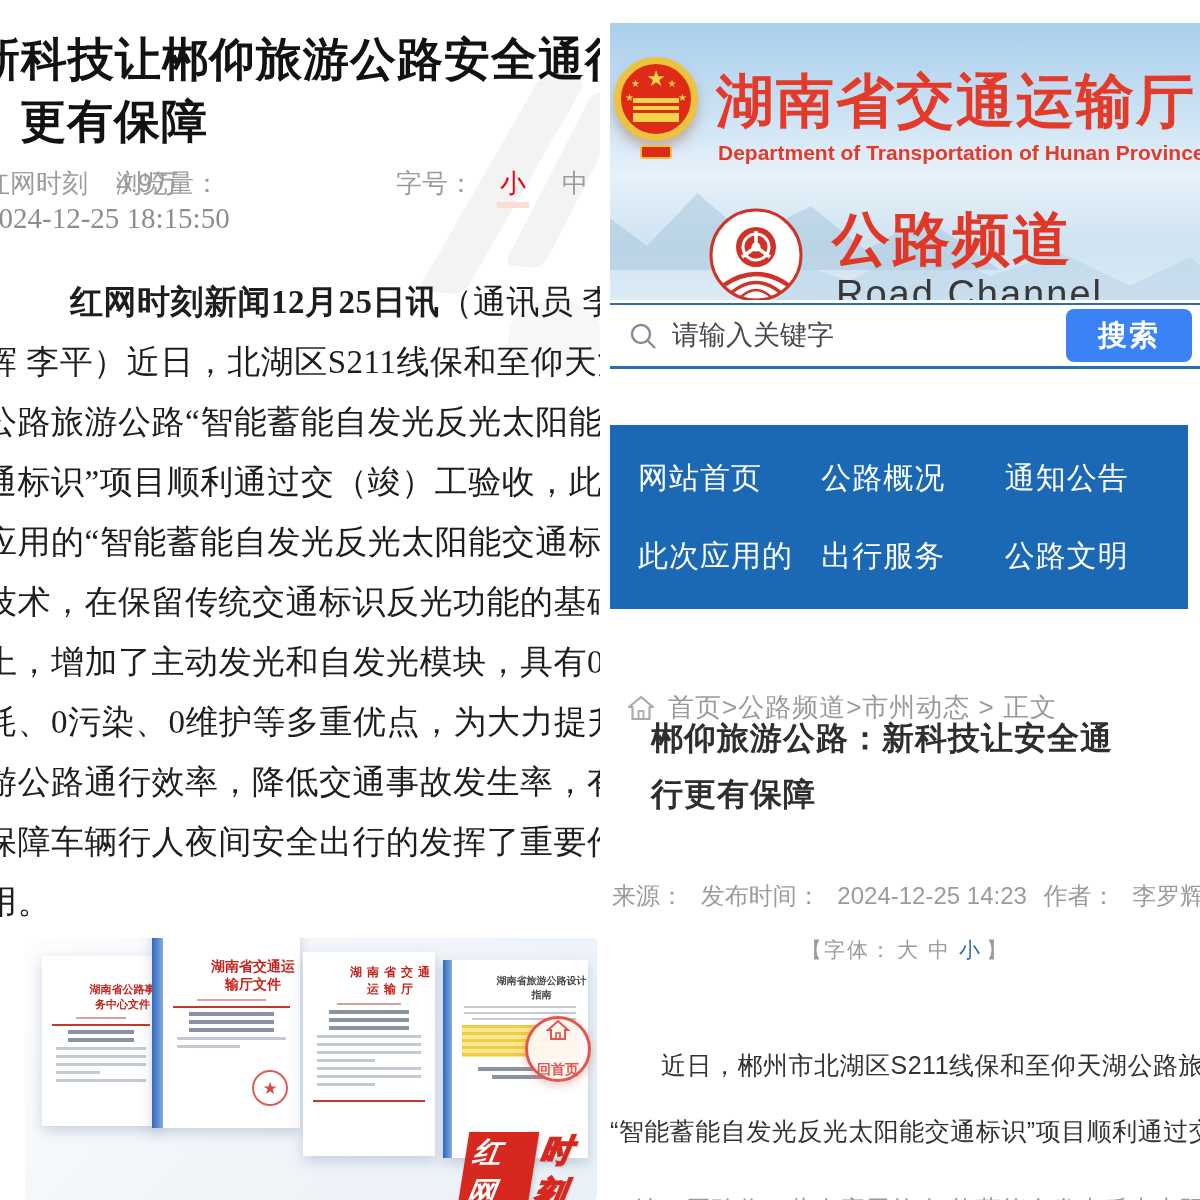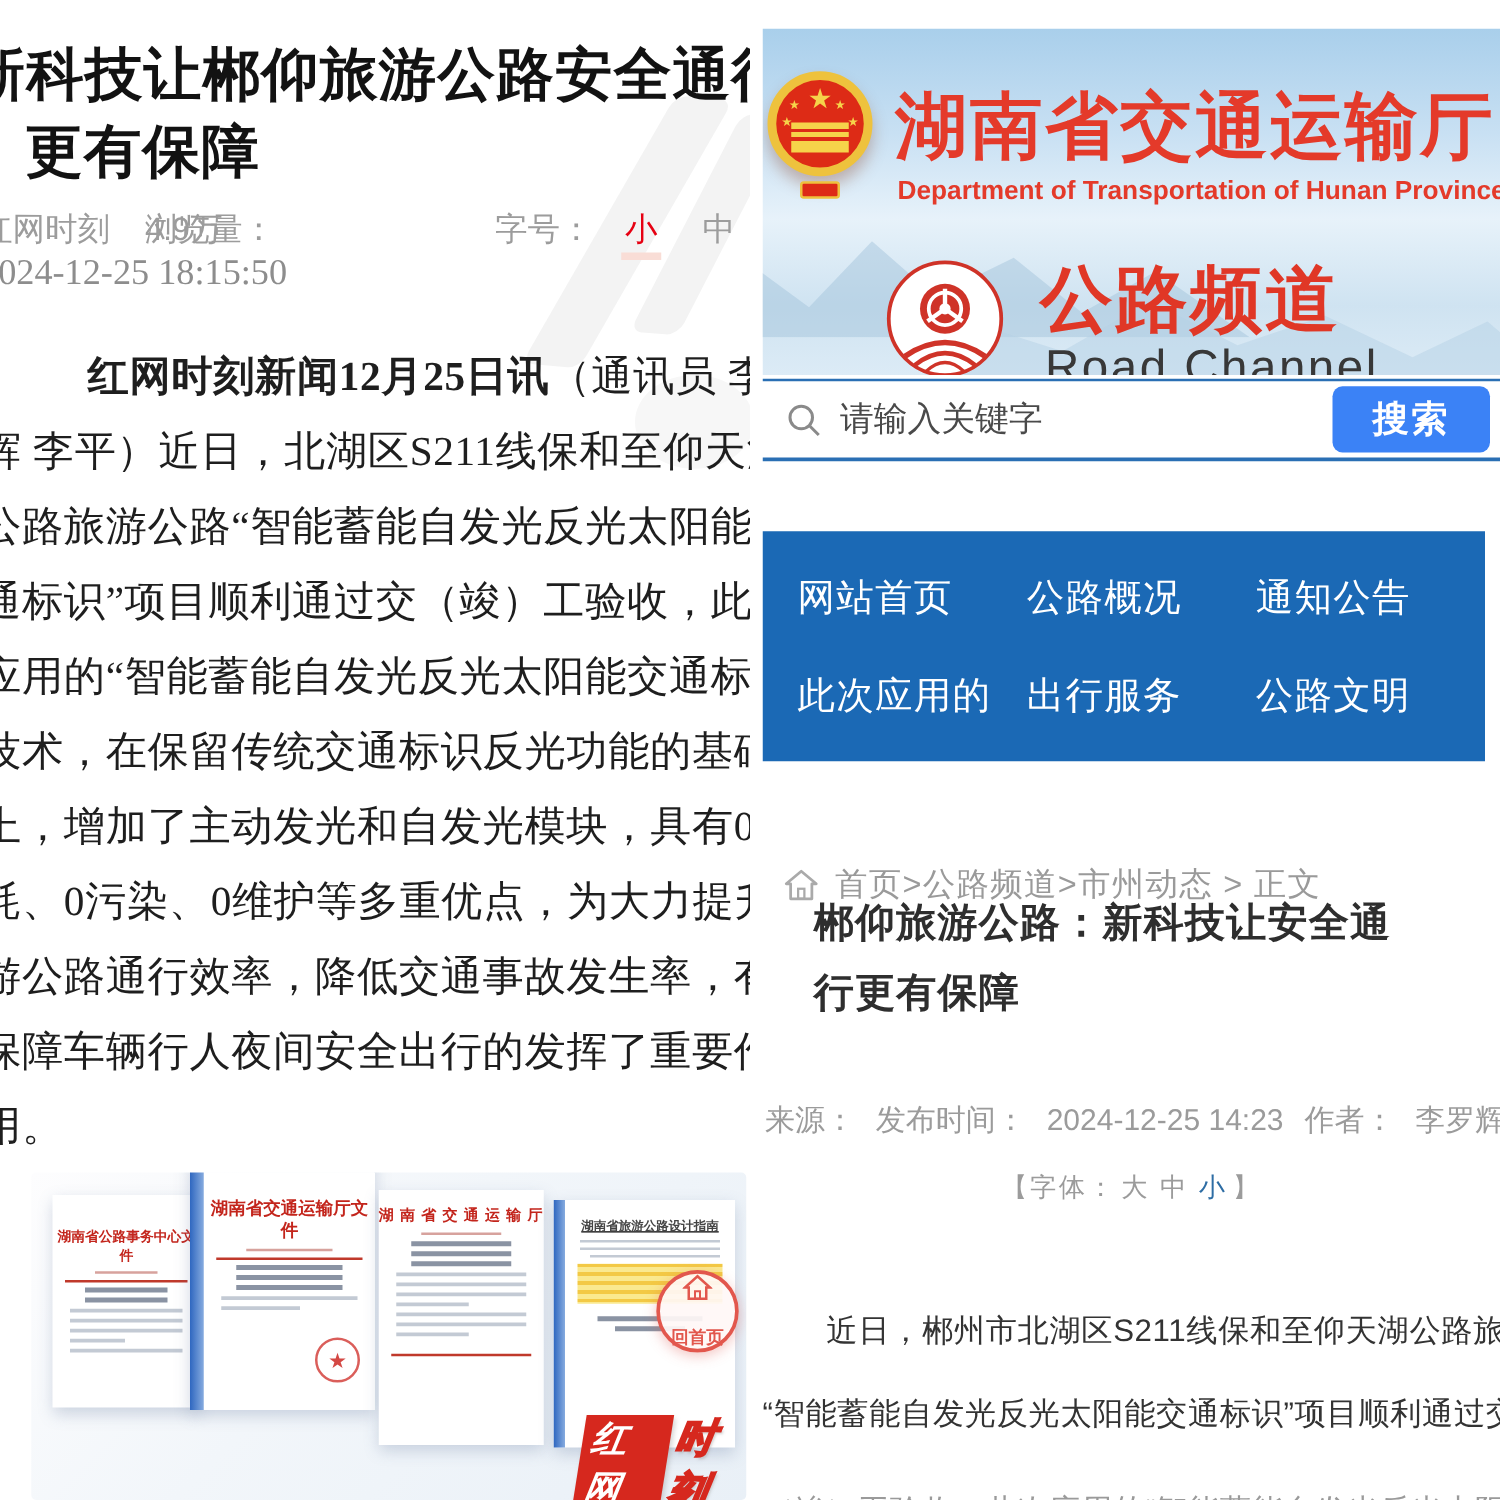--- a/index.html
+++ b/index.html
@@ -36,21 +36,21 @@
             font-family:"Liberation Serif", serif; font-size:33px; color:#1e1e1e; letter-spacing:.5px; }
   .l-line.first { margin-left:70px; }
   .l-lead { font-weight:700; }
 
   
   .l-img { position:absolute; top:938px; left:25px; width:572px; height:262px; overflow:hidden;
            background:linear-gradient(135deg,#fdfdfe 0%,#f2f6fa 45%,#e9f0f7 100%); border-radius:4px; }
   .doc { position:absolute; background:#fff; box-shadow:0 5px 12px rgba(90,110,150,.28); }
   .doc-spine { position:absolute; left:0; top:0; bottom:0; width:11px;
                background:linear-gradient(90deg,#2f67c0,#86abdf); }
-  .doc-title-red { color:#c3251c; font-weight:700; text-align:center; font-family:"Liberation Serif",serif; }
+  .doc-title-red { color:#c3251c; font-weight:700; text-align:center; font-family:"Liberation Serif",serif;padding-left:43px; }
   .redrule { height:2px; background:#c0392b; margin:4px 10px; }
   .tbar { background:#c3cad4; margin:5px 14px; height:3px; }
   .tbar.dark { background:#8a93a3; margin:4px 26px; height:4px; }
   .tbar.short { margin-right:60px; }
   .tiny-ref { height:2px; background:#d7a29d; margin:5px 34px; }
   .seal { position:absolute; width:36px; height:36px; border:2px solid rgba(205,40,35,.75); border-radius:50%;
           color:rgba(205,40,35,.85); font-size:17px; display:flex; align-items:center; justify-content:center; }
   .hl { margin:5px 10px; height:32px;
         background:repeating-linear-gradient(180deg,#f3c945 0 3px,#fae98f 3px 7px); }
   .backhome { position:absolute; left:500px; top:78px; width:66px; height:66px; border-radius:50%;
@@ -209,21 +209,21 @@
           <div class="tbar dark"></div>
         <div class="tbar"></div>
           <div class="tbar"></div>
           <div class="tbar"></div>
           <div class="tbar short"></div>
         <div class="tbar"></div>
           <div class="tbar"></div>
           <div class="tbar short"></div>
         <div class="redrule" style="margin-top:14px;"></div>
       </div>
-      <div class="doc" style="left:418px; top:22px; width:145px; height:198px;text-decoration:underline;">
+      <div class="doc" style="left:418px; top:22px; width:145px; height:198px;">
         <div class="doc-spine" style="width:9px;"></div>
         <div style="margin-left:9px;">
           <div class="doc-title-red" style="font-size:10px; margin-top:14px; color:#444;">湖南省旅游公路设计指南</div>
           <div class="tbar" style="height:2px; margin:4px 12px;"></div>
           <div class="tbar" style="height:2px; margin:4px 12px;"></div>
           <div class="tbar" style="height:2px; margin:4px 12px 4px 20px;"></div>
           <div class="hl"></div>
           <div class="tbar dark" style="margin-top:10px;"></div>
           <div class="tbar dark" style="margin:4px 40px;"></div>
         </div>

